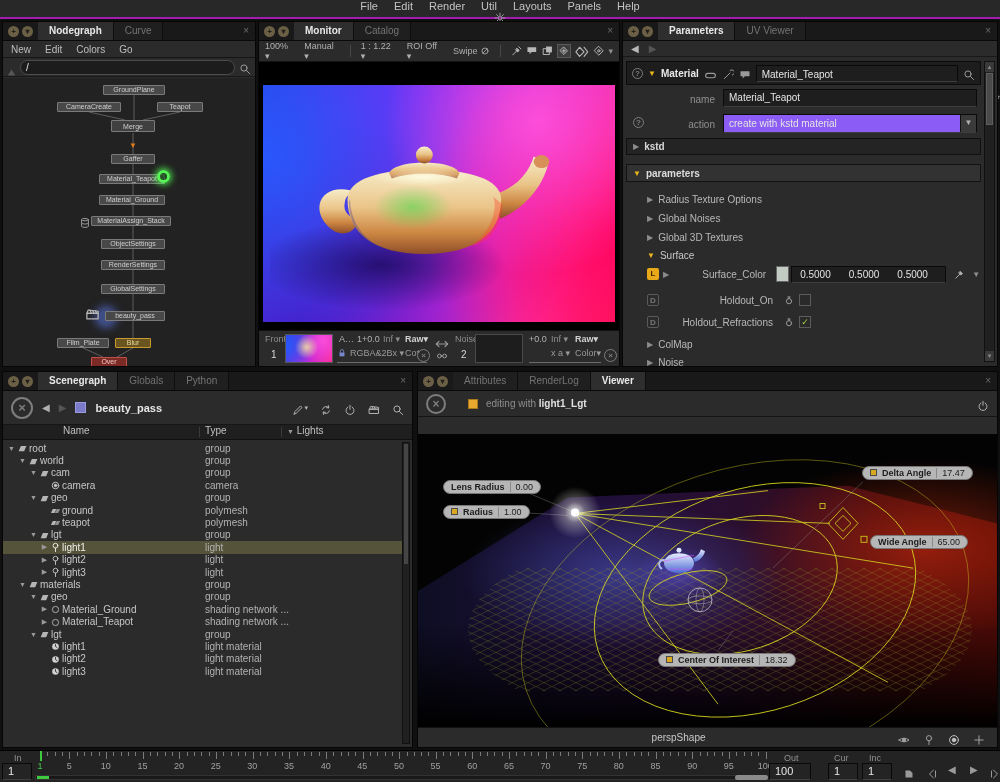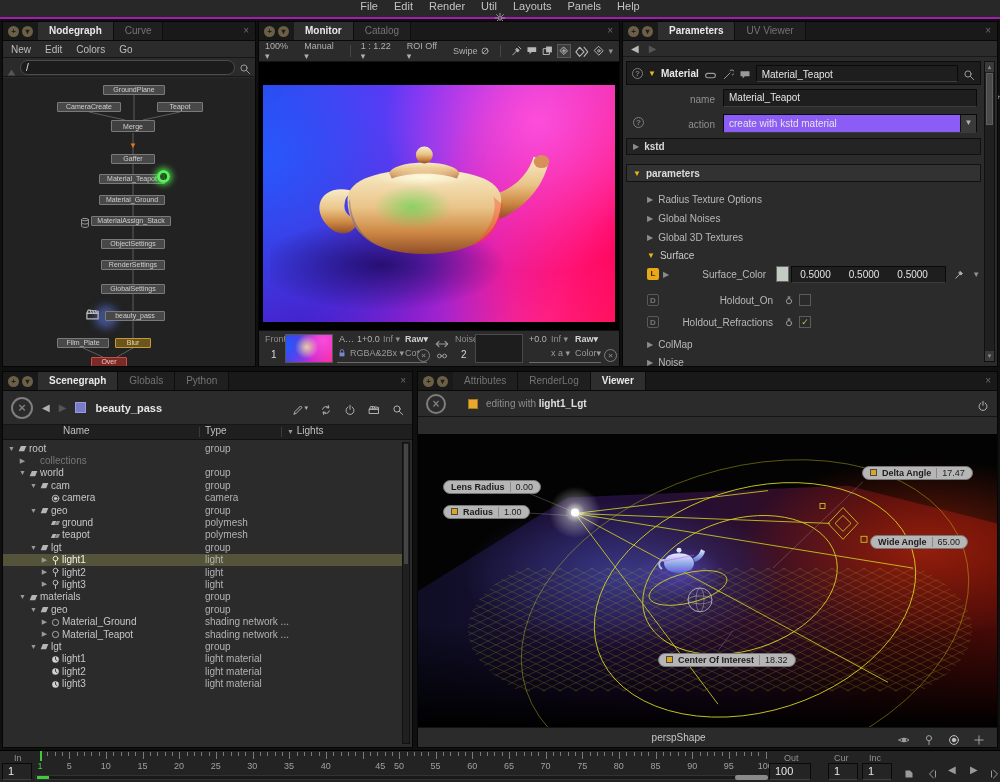--- a/index.html
+++ b/index.html
@@ -559,27 +559,20 @@
   </div>
   <div id="sg-tree" style="position:absolute;left:0;top:70px;right:10px;bottom:2px;overflow:hidden;">
       <div class="sgrow">
         <span style="width: 4px; flex: 0 0 auto;"></span>
         <span class="exp">▼</span>
         <span class="sgic"><svg class="ic" viewBox="0 0 12 12" style="width:11px;height:11px;">
             <path d="M1.8,9L4.2,3.4L10.2,3.4L7.8,9Z" fill="#b5b5b5"></path>
           </svg></span>
         <span>root</span>
         <span class="typ">group</span>
-      </div>
-      <div class="sgrow dim">
-        <span style="width: 15px; flex: 0 0 auto;"></span>
-        <span class="exp">▶</span>
-        <span class="sgic"></span>
-        <span>collections</span>
-        <span class="typ"></span>
       </div>
       <div class="sgrow">
         <span style="width: 15px; flex: 0 0 auto;"></span>
         <span class="exp">▼</span>
         <span class="sgic"><svg class="ic" viewBox="0 0 12 12" style="width:11px;height:11px;">
             <path d="M1.8,9L4.2,3.4L10.2,3.4L7.8,9Z" fill="#b5b5b5"></path>
           </svg></span>
         <span>world</span>
         <span class="typ">group</span>
       </div>
@@ -1128,21 +1121,21 @@
       <div style="position: absolute; top: 1px; width: 1px; background: rgb(122, 122, 122); height: 7px; left: 730.67px;"></div>
       <span style="position: absolute; top: 10px; font-size: 9px; color: rgb(73, 201, 73); left: 2.4px;">1</span>
       <span style="position: absolute; top: 10px; font-size: 9px; color: rgb(160, 160, 160); left: 31.72px;">5</span>
       <span style="position: absolute; top: 10px; font-size: 9px; color: rgb(160, 160, 160); left: 65.77px;">10</span>
       <span style="position: absolute; top: 10px; font-size: 9px; color: rgb(160, 160, 160); left: 102.42px;">15</span>
       <span style="position: absolute; top: 10px; font-size: 9px; color: rgb(160, 160, 160); left: 139.07px;">20</span>
       <span style="position: absolute; top: 10px; font-size: 9px; color: rgb(160, 160, 160); left: 175.72px;">25</span>
       <span style="position: absolute; top: 10px; font-size: 9px; color: rgb(160, 160, 160); left: 212.37px;">30</span>
       <span style="position: absolute; top: 10px; font-size: 9px; color: rgb(160, 160, 160); left: 249.02px;">35</span>
       <span style="position: absolute; top: 10px; font-size: 9px; color: rgb(160, 160, 160); left: 285.67px;">40</span>
-      <span style="position: absolute; top: 10px; font-size: 9px; color: rgb(160, 160, 160); left: 322.32px; margin-left: 18px;">45</span>
+      <span style="position: absolute; top: 10px; font-size: 9px; color: rgb(160, 160, 160); left: 322.32px;">45</span>
       <span style="position: absolute; top: 10px; font-size: 9px; color: rgb(160, 160, 160); left: 358.97px;">50</span>
       <span style="position: absolute; top: 10px; font-size: 9px; color: rgb(160, 160, 160); left: 395.62px;">55</span>
       <span style="position: absolute; top: 10px; font-size: 9px; color: rgb(160, 160, 160); left: 432.27px;">60</span>
       <span style="position: absolute; top: 10px; font-size: 9px; color: rgb(160, 160, 160); left: 468.92px;">65</span>
       <span style="position: absolute; top: 10px; font-size: 9px; color: rgb(160, 160, 160); left: 505.57px;">70</span>
       <span style="position: absolute; top: 10px; font-size: 9px; color: rgb(160, 160, 160); left: 542.22px;">75</span>
       <span style="position: absolute; top: 10px; font-size: 9px; color: rgb(160, 160, 160); left: 578.87px;">80</span>
       <span style="position: absolute; top: 10px; font-size: 9px; color: rgb(160, 160, 160); left: 615.52px;">85</span>
       <span style="position: absolute; top: 10px; font-size: 9px; color: rgb(160, 160, 160); left: 652.17px;">90</span>
       <span style="position: absolute; top: 10px; font-size: 9px; color: rgb(160, 160, 160); left: 688.82px;">95</span>

